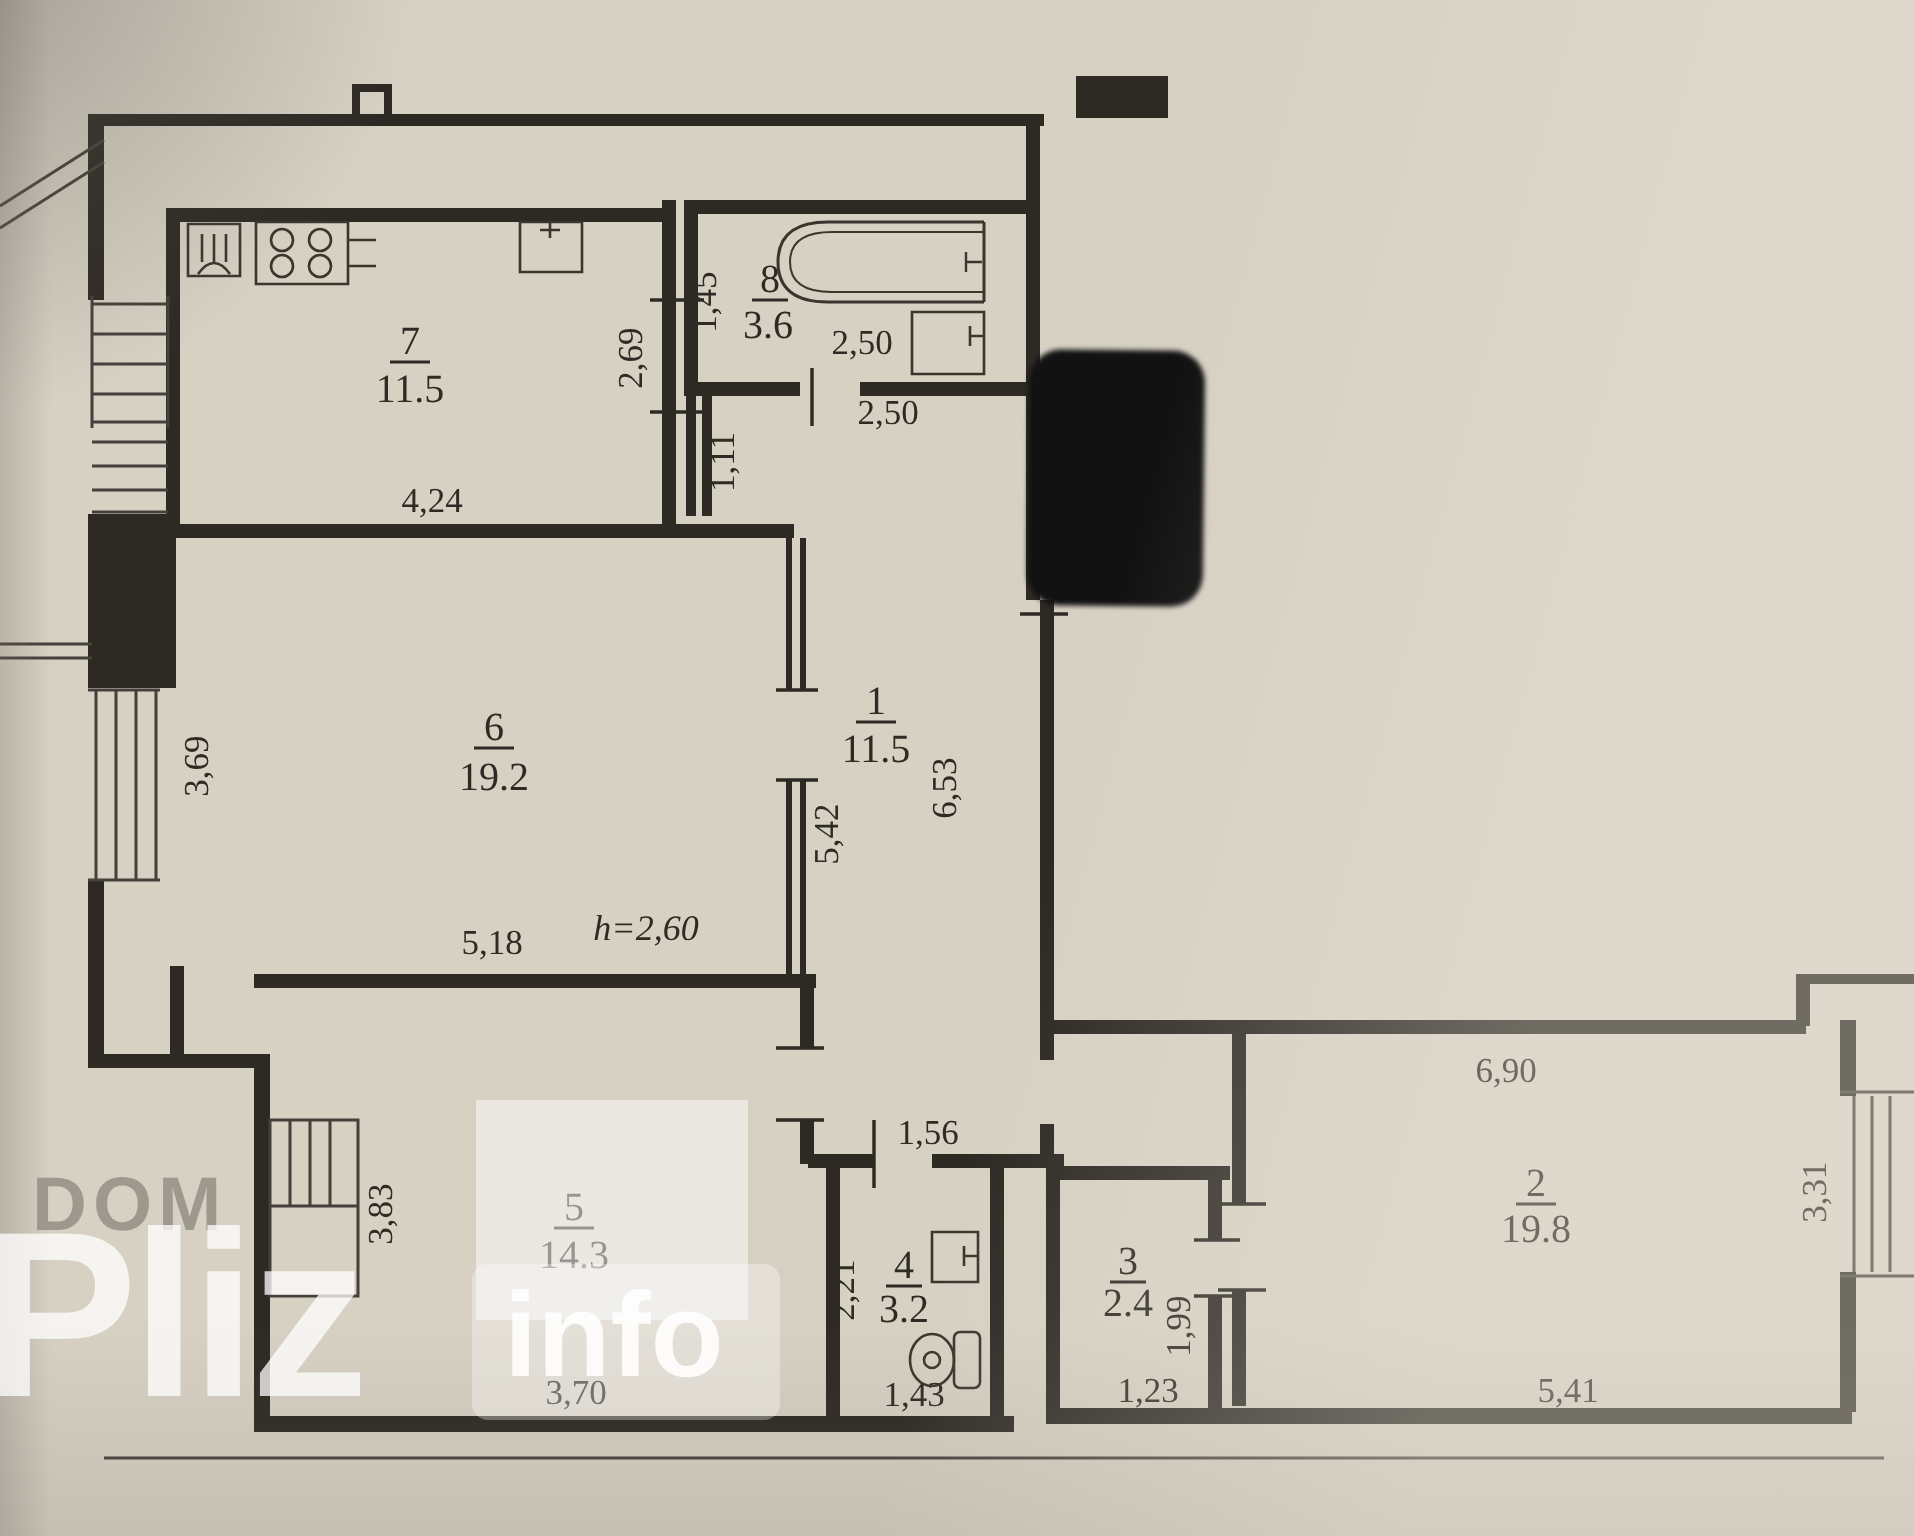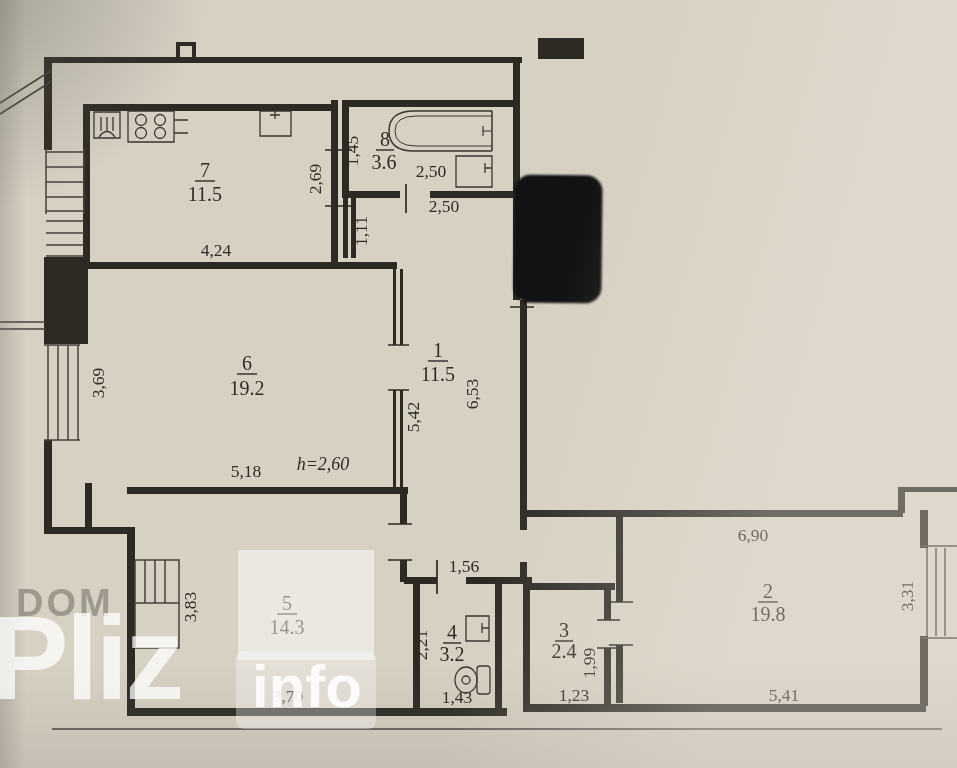--- a/index.html
+++ b/index.html
@@ -32,21 +32,21 @@
     background:#121212; border-radius:16px; filter:blur(1.3px);
     transform:rotate(.6deg); z-index:4;
   }
   .wm{position:absolute; z-index:6; font-family:"Liberation Sans","DejaVu Sans",sans-serif; line-height:1;}
   .wm-dom{left:16px; top:584px; font-size:38px; font-weight:700;
     letter-spacing:3px; color:rgba(128,123,113,.65);}
   .wm-pliz{left:-10px; top:599px; font-size:118px; font-weight:800;
     letter-spacing:-3px; color:rgba(255,255,255,.75);}
   .wm-info{left:236px; top:632px; font-size:60px; font-weight:800;
     color:rgba(255,255,255,.88); background:rgba(255,255,255,.32);
-    padding:6px 14px 12px 16px; border-radius:8px;margin-top:19px;}
+    padding:6px 28px 12px 16px; border-radius:8px;}
 </style>
 </head>
 <body>
 
 <div class="page">
 
   <svg class="plan" width="957" height="768" viewBox="0 0 957 768">
 
     <path fill="#2d2a24" d="
       M52 57h470v6h-470Z

